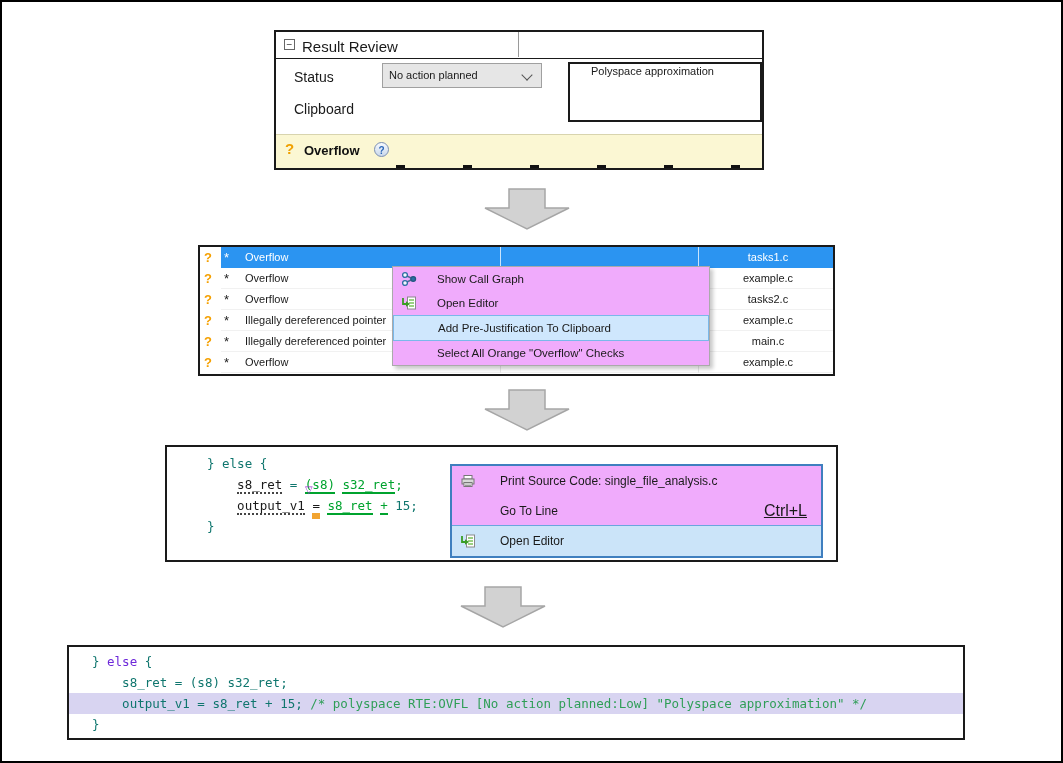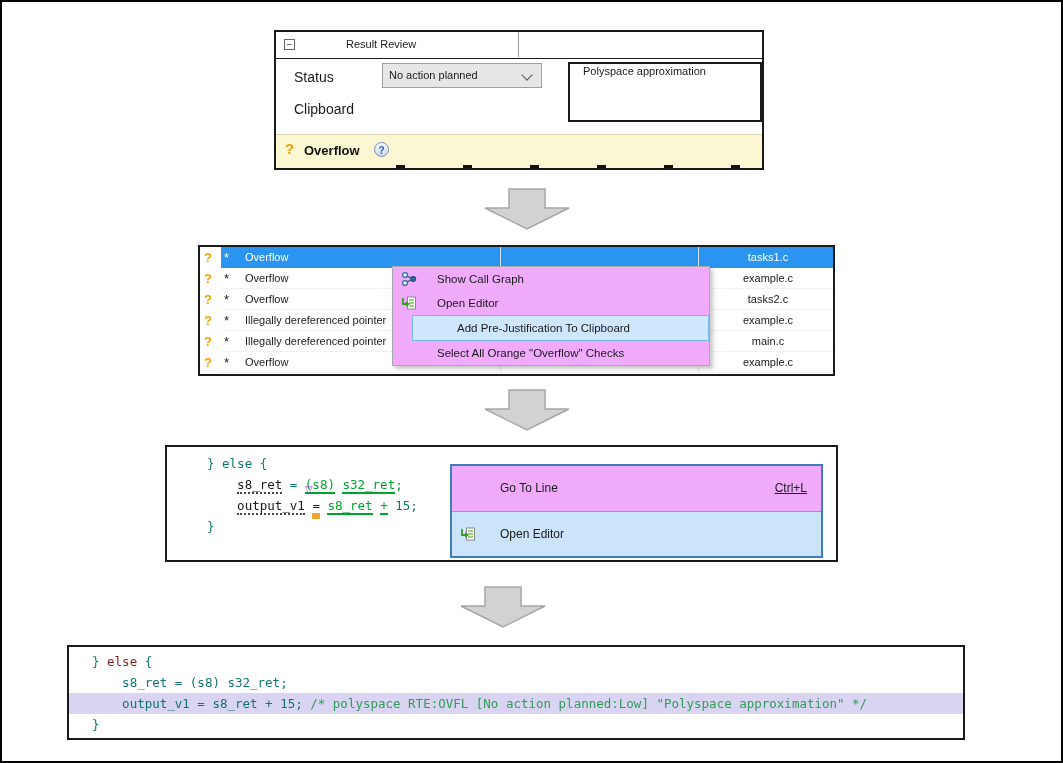--- a/index.html
+++ b/index.html
@@ -6,29 +6,29 @@
   #frame{position:relative;width:1063px;height:763px;background:#fff;border:2px solid #000;box-sizing:border-box;overflow:hidden;
          font-family:"Liberation Sans",sans-serif;color:#1a1a1a;}
   .abs{position:absolute;}
 
   
   #panel1{left:272px;top:28px;width:490px;height:140px;border:2px solid #1a1a1a;background:#fff;box-sizing:border-box;}
   #p1-header{position:relative;height:26px;border-bottom:1px solid #1a1a1a;}
   #p1-header .vdiv{position:absolute;left:242px;top:0;width:1px;height:25px;background:#9a9a9a;}
   #collapse-box{position:absolute;left:8px;top:7px;width:11px;height:11px;border:1px solid #666;background:#fff;
                 font-size:10px;line-height:9px;text-align:center;color:#333;box-sizing:border-box;}
-  #p1-title{position:absolute;left:26px;top:6px;font-size:11px;margin-left:44px;}
+  #p1-title{position:absolute;left:26px;top:6px;font-size:15px;}
   .fld-label{position:absolute;left:18px;font-size:14px;}
   .combo{position:absolute;left:106px;width:160px;height:25px;background:#e6e6e6;border:1px solid #a0a0a0;
          box-sizing:border-box;font-size:11px;}
   .combo .val{position:absolute;left:6px;top:5px;}
   .combo .chev{position:absolute;right:10px;top:7px;width:7px;height:7px;border-right:1.5px solid #555;
                border-bottom:1.5px solid #555;transform:rotate(45deg);}
   #comment-box{position:absolute;left:292px;top:30px;width:194px;height:60px;border:2px solid #1a1a1a;
-               box-sizing:border-box;font-size:11px;padding:1px 13px;background:#fff;}
+               box-sizing:border-box;font-size:11px;padding:1px 21px;background:#fff;}
   #check-bar{position:absolute;left:0;right:0;bottom:0;height:33px;background:#fbf7d3;border-top:1px solid #d8d4ae;}
   #check-bullet{position:absolute;left:9px;top:5px;font-size:15px;font-weight:bold;color:#f0a000;}
   #check-title{position:absolute;left:28px;top:8px;font-size:13px;font-weight:bold;color:#111;}
   #help-icon{position:absolute;left:98px;top:7px;width:15px;height:15px;border-radius:50%;
              border:1px solid #7b8fb3;background:linear-gradient(#f7fafd,#c9d8ec);color:#2a66b8;
              font-size:10px;font-weight:bold;text-align:center;line-height:15px;box-sizing:border-box;}
   #cut-ticks{position:absolute;left:120px;right:6px;bottom:0;height:3px;
              background:repeating-linear-gradient(90deg,#111 0 9px,transparent 9px 67px);}
 
   
@@ -49,31 +49,31 @@
   .p2row.sel .nm,.p2row.sel .md{border-right:1px solid rgba(255,255,255,.75);}
 
   
   .menu{position:absolute;background:#f0abfc;display:flex;flex-direction:column;z-index:6;}
   #menu2{left:390px;top:264px;width:316px;height:98px;border:1px solid #aaa;box-shadow:3px 3px 4px rgba(0,0,0,.22);}
   #menu3{left:448px;top:462px;width:373px;height:94px;border:2px solid #3f7fbf;box-sizing:border-box;}
   .menuitem{flex:1;display:flex;align-items:center;font-size:11.5px;box-sizing:border-box;padding:0 6px;}
   .mi-icon{width:20px;height:16px;display:inline-flex;align-items:center;justify-content:center;flex:none;}
   #menu2 .mi-label{margin-left:18px;}
   #menu3 .mi-label{margin-left:22px;font-size:12px;}
-  .mi-short{margin-left:auto;padding-right:8px;font-size:12px;text-decoration:underline;}
-  #menu2 .menuitem.active{background:#cfe7fd;border:1px solid #7ab8ea;margin-left:19px;}
+  .mi-short{margin-left:auto;padding-right:8px;font-size:16px;text-decoration:underline;}
+  #menu2 .menuitem.active{background:#cfe7fd;border:1px solid #7ab8ea;}
   #menu3 .menuitem.active{background:#cbe4f9;border-top:1px solid #6aa6dd;}
 
   
   #panel3{left:163px;top:443px;width:673px;height:117px;border:2px solid #1a1a1a;background:#fff;box-sizing:border-box;}
   #p3-code{position:absolute;left:40px;top:6px;font-family:"DejaVu Sans Mono",monospace;font-size:12.5px;
            line-height:21px;white-space:pre;}
   #tooltip-marker{position:absolute;left:138px;top:37px;font-size:10px;color:#9b30d0;z-index:2;}
   .seg-plain{color:#0f766e;}
-  .seg-keyword{color:#7f1d1d;}
+  .seg-keyword{color:#6d28d9;}
   .seg-comment{color:#2f9e57;}
   .seg-green{color:#00a32e;}
   .seg-green-ul{color:#00a32e;border-bottom:2px solid #00a32e;}
   .seg-dotted{color:#1a1a1a;border-bottom:2px dotted #444;}
   .seg-orange-eq{color:#1a1a1a;box-shadow:0 3px 0 #f2a431,0 6px 0 #f2a431;}
 
   
   #panel4{left:65px;top:643px;width:898px;height:95px;border:2px solid #1a1a1a;background:#fff;box-sizing:border-box;}
   #p4-code{position:absolute;left:0;top:4px;right:0;font-family:"DejaVu Sans Mono",monospace;font-size:12.5px;
            line-height:21px;white-space:pre;}
@@ -197,20 +197,32 @@
         <span class="mi-label">Select All Orange "Overflow" Checks</span>
       </div>
     </div>
 
   <div id="panel3" class="abs">
     <div id="p3-code"><div class="codeline"><span class="seg-plain">} else {</span></div><div class="codeline"><span class="seg-plain">    </span><span class="seg-dotted">s8_ret</span><span class="seg-plain"> = </span><span class="seg-green-ul">(s8)</span><span class="seg-plain"> </span><span class="seg-green-ul">s32_ret</span><span class="seg-green">;</span></div><div class="codeline"><span class="seg-plain">    </span><span class="seg-dotted">output_v1</span><span class="seg-plain"> </span><span class="seg-orange-eq">=</span><span class="seg-plain"> </span><span class="seg-green-ul">s8_ret</span><span class="seg-plain"> </span><span class="seg-green-ul">+</span><span class="seg-plain"> 15;</span></div><div class="codeline"><span class="seg-plain">}</span></div></div>
     <span id="tooltip-marker">▽</span>
   </div>
   <div id="menu3" class="menu">
       <div class="menuitem">
+        <span class="mi-icon">
+          <svg width="16" height="16" viewBox="0 0 16 16">
+            <rect x="4" y="2.5" width="8" height="3.5" fill="#fff" stroke="#777"></rect>
+            <rect x="2" y="6" width="12" height="5" fill="#d8d8d8" stroke="#777"></rect>
+            <rect x="4" y="9.5" width="8" height="4" fill="#fff" stroke="#777"></rect>
+            <line x1="5" y1="11" x2="11" y2="11" stroke="#999"></line>
+            <line x1="5" y1="12.5" x2="11" y2="12.5" stroke="#999"></line>
+          </svg>
+        </span>
+        <span class="mi-label">Print Source Code: single_file_analysis.c</span>
+      </div>
+      <div class="menuitem">
         <span class="mi-icon"></span>
         <span class="mi-label">Go To Line</span>
         <span class="mi-short">Ctrl+L</span>
       </div>
       <div class="menuitem active">
         <span class="mi-icon">
           <svg width="16" height="16" viewBox="0 0 16 16">
             <rect x="6.5" y="2" width="8" height="12" fill="#fff" stroke="#8a8a8a"></rect>
             <line x1="8" y1="5" x2="13" y2="5" stroke="#58b030" stroke-width="1.2"></line>
             <line x1="8" y1="8" x2="13" y2="8" stroke="#58b030" stroke-width="1.2"></line>

